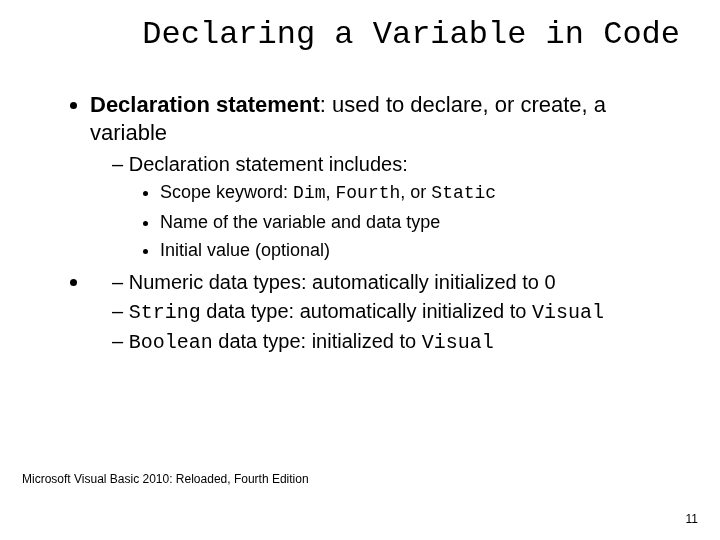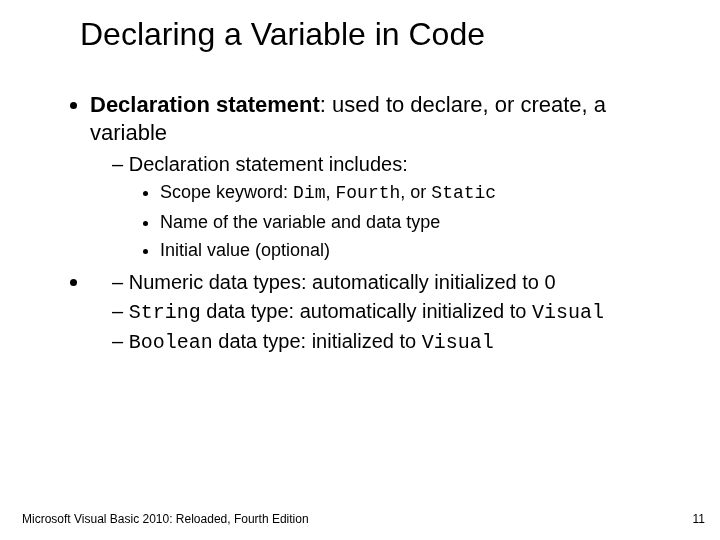--- a/index.html
+++ b/index.html
@@ -9,24 +9,25 @@
     font-family:Arial, Helvetica, sans-serif;
     color:#000;
     position:relative;
     box-sizing:border-box;
   }
   .slide {
     padding:16px 40px 0 40px;
   }
   .title {
     font-size:32px;
-    text-align:left;
+    text-align:right;
     margin:0 0 38px 0;
     font-weight:normal;
     padding-left:40px;
+    font-family:Liberation Mono, monospace;
   }
   ul.lvl1 {
     list-style:disc;
     padding-left:34px;
     margin:16px;
   }
   ul.lvl1 > li {
     font-size:22px;
     margin-bottom:6px;
     line-height:1.25;
@@ -51,26 +52,26 @@
   ul.lvl3 > li {
     font-size:18px;
     margin-bottom:6px;
   }
   .bold { font-weight:bold; }
   .code { font-family:"Courier New", Courier, monospace; }
   .footer {
     position:absolute;
     bottom:14px;
     left:22px;
-    right:15px;
+    right:22px;
     font-size:12px;
     display:flex;
     justify-content:space-between;
   }
-  .pagenum { text-align:right; }
+  .pagenum { text-align:right;margin-top:40px; }
 </style>
 </head>
 <body>
 
 <div class="slide">
   <h1 class="title">Declaring a Variable in Code</h1>
 
   <ul class="lvl1">
     <li>
       <span class="bold">Declaration statement</span><span>: used to declare, or create, a variable</span>

